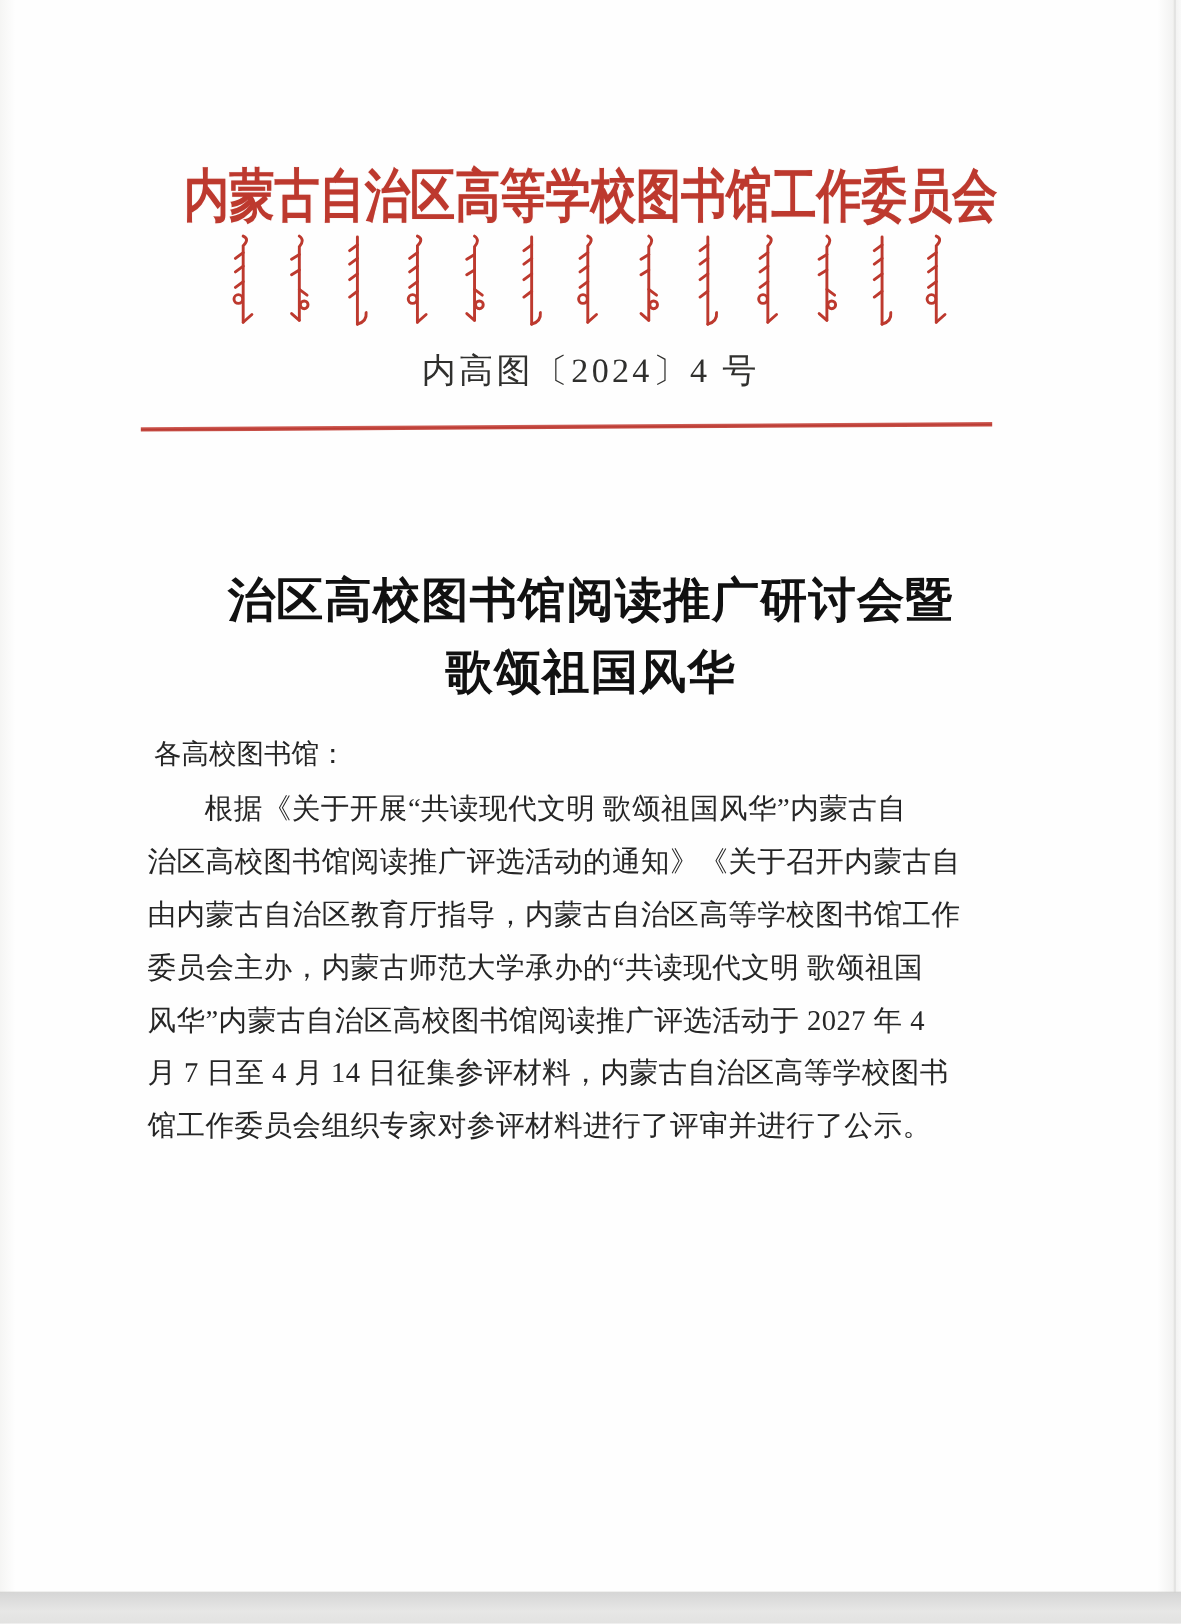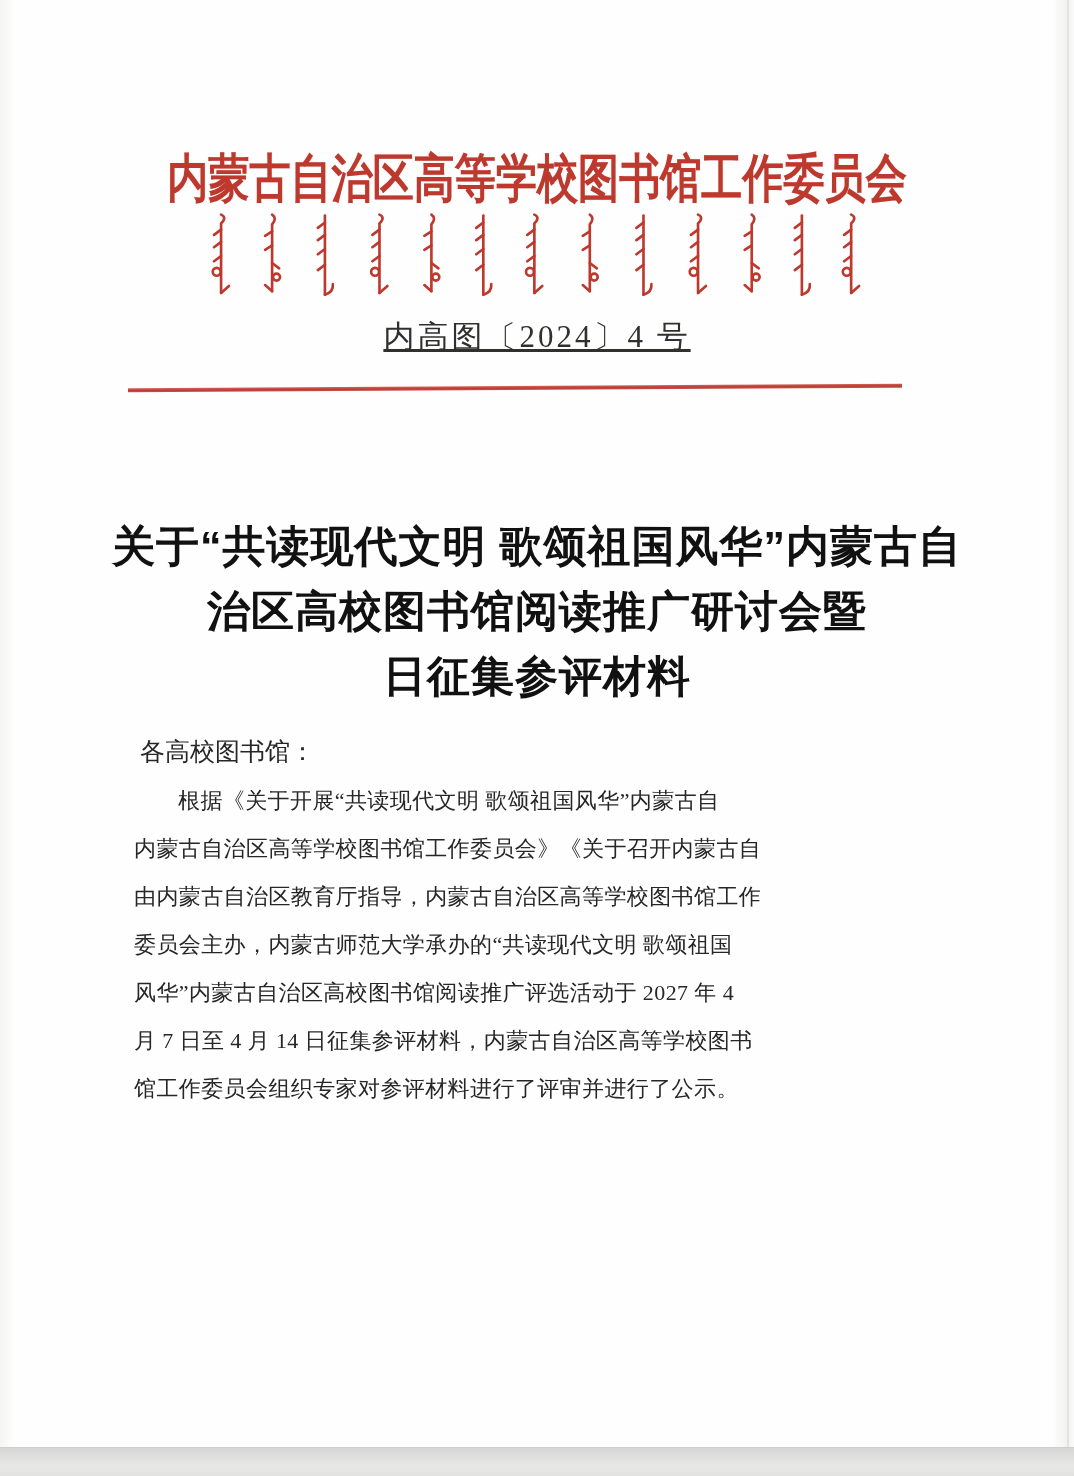--- a/index.html
+++ b/index.html
@@ -42,21 +42,20 @@
     display: flex;
     justify-content: center;
   }
   .mongolian-row svg { height: 88px; width: 742px; }
   .doc-number {
     margin-top: 18px;
     font-size: 31px;
     line-height: 38px;
     letter-spacing: 3px;
     color: #30302e;
-    text-decoration: underline;
   }
   .red-divider {
     width: 774px;
     height: 4px;
     margin: 30px 0 0 128px;
     background: linear-gradient(180deg, #d2655e, #bc3b33 55%, #c9554d);
     transform: rotate(-0.35deg);
   }
   
   .doc-title {
@@ -71,21 +70,21 @@
   }
   
   .salutation {
     margin: 22px 0 0 140px;
     font-size: 25px;
     line-height: 42px;
     color: #262626;
   }
   .doc-body {
     margin: 4px 128px 0 134px;
-    font-size: 22px;
+    font-size: 26px;
     color: #262626;
   }
   .doc-body .line {
     line-height: 48px;
     white-space: nowrap;
     letter-spacing: 0.4px;
   }
   .doc-body .line.indent { text-indent: 2em; }
   
   .bottom-strip {
@@ -147,30 +146,29 @@
         <use href="#mg-a" x="716" y="0" width="26" height="90"></use>
       </svg>
     </div>
 
     <div class="doc-number">内高图〔2024〕4 号</div>
   </div>
 
   <div class="red-divider"></div>
 
   <div class="doc-title">
-    <div>关于“共读现代文明 歌颂祖国风华”内蒙古自</div>
     <div>治区高校图书馆阅读推广研讨会暨</div>
-    <div>日征集参评材料</div>
+    <div>歌颂祖国风华</div>
   </div>
 
   <div class="salutation">各高校图书馆：</div>
 
   <div class="doc-body">
     <div class="line indent">根据《关于开展“共读现代文明 歌颂祖国风华”内蒙古自</div>
-    <div class="line">内蒙古自治区高等学校图书馆工作委员会》《关于召开内蒙古自</div>
+    <div class="line">治区高校图书馆阅读推广评选活动的通知》《关于召开内蒙古自</div>
     <div class="line">由内蒙古自治区教育厅指导，内蒙古自治区高等学校图书馆工作</div>
     <div class="line">委员会主办，内蒙古师范大学承办的“共读现代文明 歌颂祖国</div>
     <div class="line">风华”内蒙古自治区高校图书馆阅读推广评选活动于 2027 年 4</div>
     <div class="line">月 7 日至 4 月 14 日征集参评材料，内蒙古自治区高等学校图书</div>
     <div class="line">馆工作委员会组织专家对参评材料进行了评审并进行了公示。</div>
   </div>
 
   <div class="right-edge"></div>
   <div class="bottom-strip"></div>
 </div>

